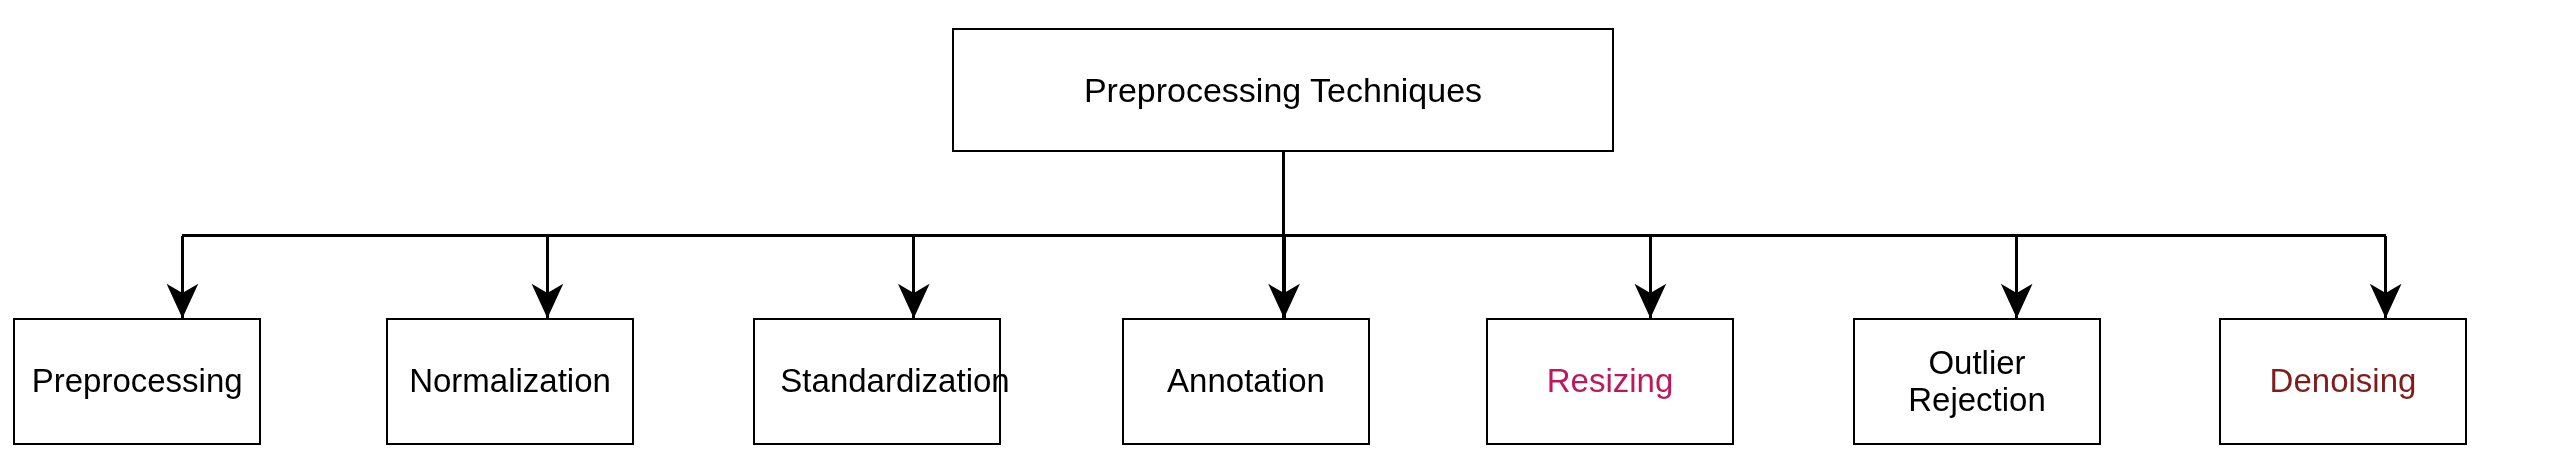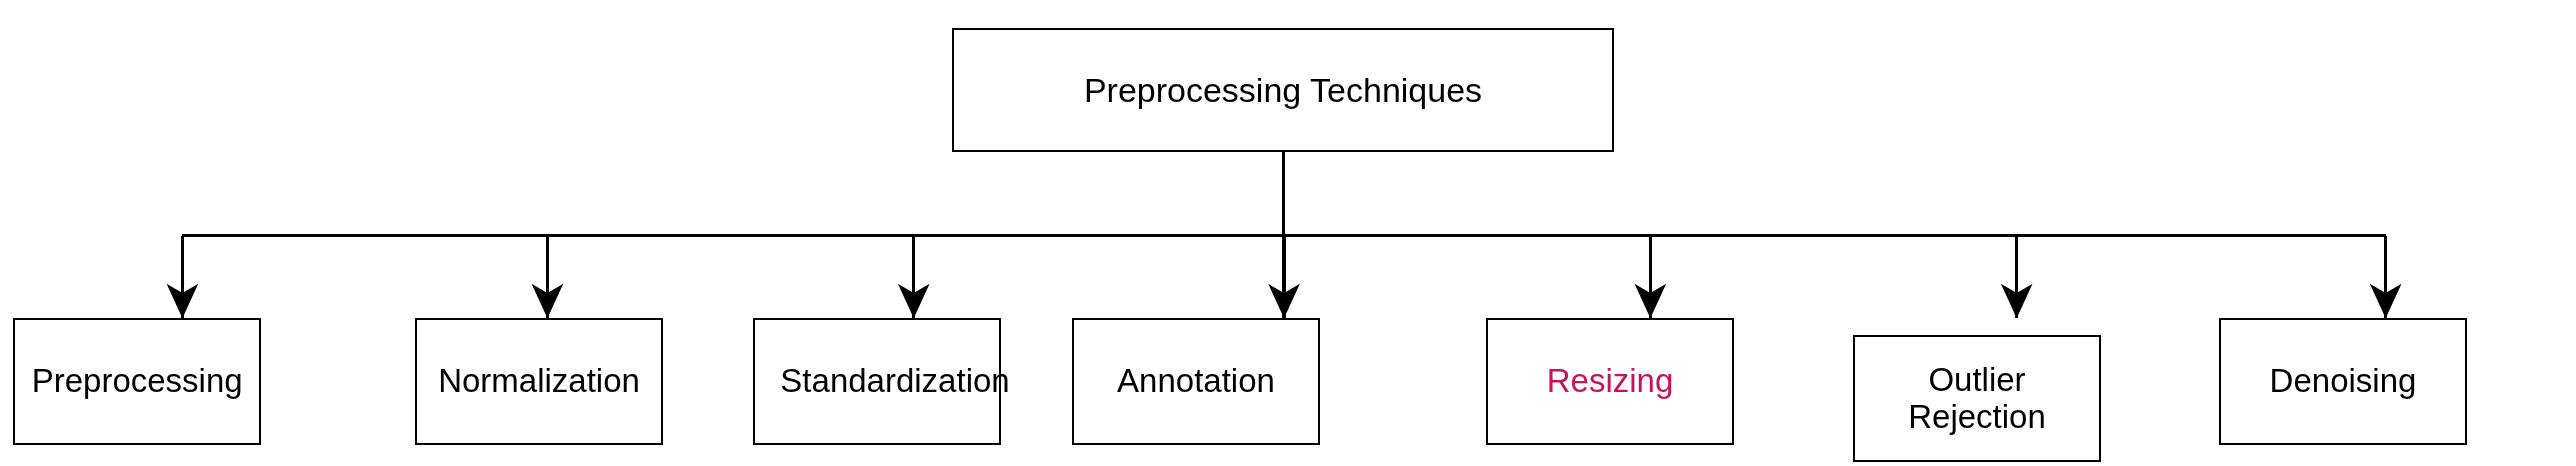--- a/index.html
+++ b/index.html
@@ -77,35 +77,35 @@
   </svg>
 
   <div class="node node-root" id="node-root" style="left: 952px; top: 28px; width: 662px; height: 124px; border-width: 2.6px; border-color: rgb(0, 0, 0); color: rgb(0, 0, 0);">
     <span class="node-label">Preprocessing Techniques</span>
   </div>
 
   <div id="leaf-nodes">
       <div class="node node-leaf" style="left: 13.2px; top: 318px; width: 248px; height: 127px; border-width: 2.6px; border-color: rgb(0, 0, 0); color: rgb(0, 0, 0);">
         <span class="node-label">Preprocessing</span>
       </div>
-      <div class="node node-leaf" style="left: 386px; top: 318px; width: 248px; height: 127px; border-width: 2.6px; border-color: rgb(0, 0, 0); color: rgb(0, 0, 0); margin-left: 29px;">
+      <div class="node node-leaf" style="left: 386px; top: 318px; width: 248px; height: 127px; border-width: 2.6px; border-color: rgb(0, 0, 0); color: rgb(0, 0, 0);">
         <span class="node-label">Normalization</span>
       </div>
       <div class="node node-leaf" style="left: 753px; top: 318px; width: 248px; height: 127px; border-width: 2.6px; border-color: rgb(0, 0, 0); color: rgb(0, 0, 0); padding-left: 36px;">
         <span class="node-label">Standardization</span>
       </div>
-      <div class="node node-leaf" style="left: 1072px; top: 318px; width: 248px; height: 127px; border-width: 2.6px; border-color: rgb(0, 0, 0); color: rgb(0, 0, 0);">
+      <div class="node node-leaf" style="left: 1122px; top: 318px; width: 248px; height: 127px; border-width: 2.6px; border-color: rgb(0, 0, 0); color: rgb(0, 0, 0);">
         <span class="node-label">Annotation</span>
       </div>
       <div class="node node-leaf" style="left: 1486px; top: 318px; width: 248px; height: 127px; border-width: 2.6px; border-color: rgb(0, 0, 0); color: #be185d;">
         <span class="node-label">Resizing</span>
       </div>
-      <div class="node node-leaf" style="left: 1853px; top: 318px; width: 248px; height: 127px; border-width: 2.6px; border-color: rgb(0, 0, 0); color: rgb(0, 0, 0); margin-top: 17px;">
+      <div class="node node-leaf" style="left: 1853px; top: 318px; width: 248px; height: 127px; border-width: 2.6px; border-color: rgb(0, 0, 0); color: rgb(0, 0, 0);">
         <span class="node-label">Outlier
 Rejection</span>
       </div>
-      <div class="node node-leaf" style="left: 2219px; top: 318px; width: 248px; height: 127px; border-width: 2.6px; border-color: rgb(0, 0, 0); color: #000000;">
+      <div class="node node-leaf" style="left: 2219px; top: 318px; width: 248px; height: 127px; border-width: 2.6px; border-color: rgb(0, 0, 0); color: #7f1d1d;">
         <span class="node-label">Denoising</span>
       </div>
     </div>
 
 </div>
 
 
 </body></html>

